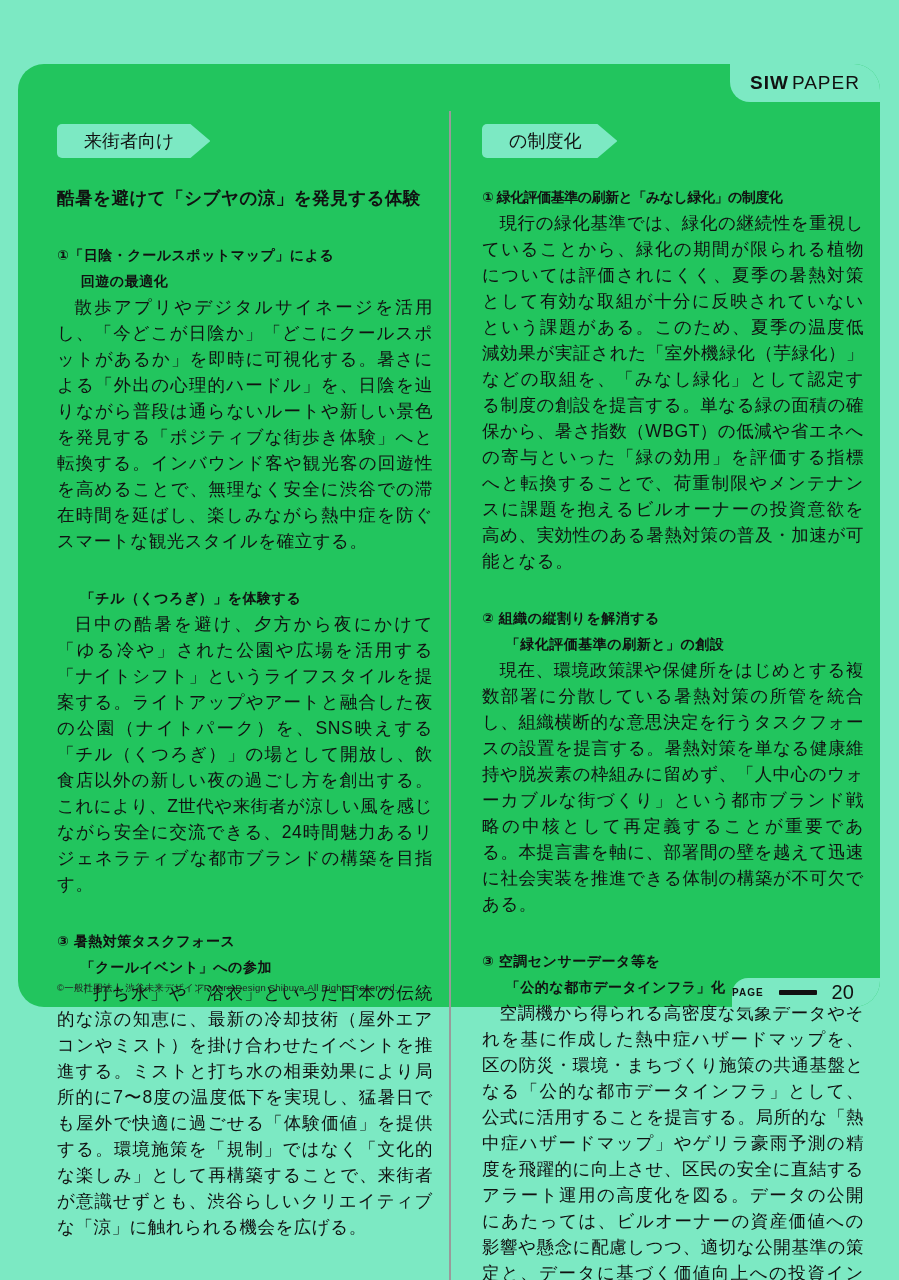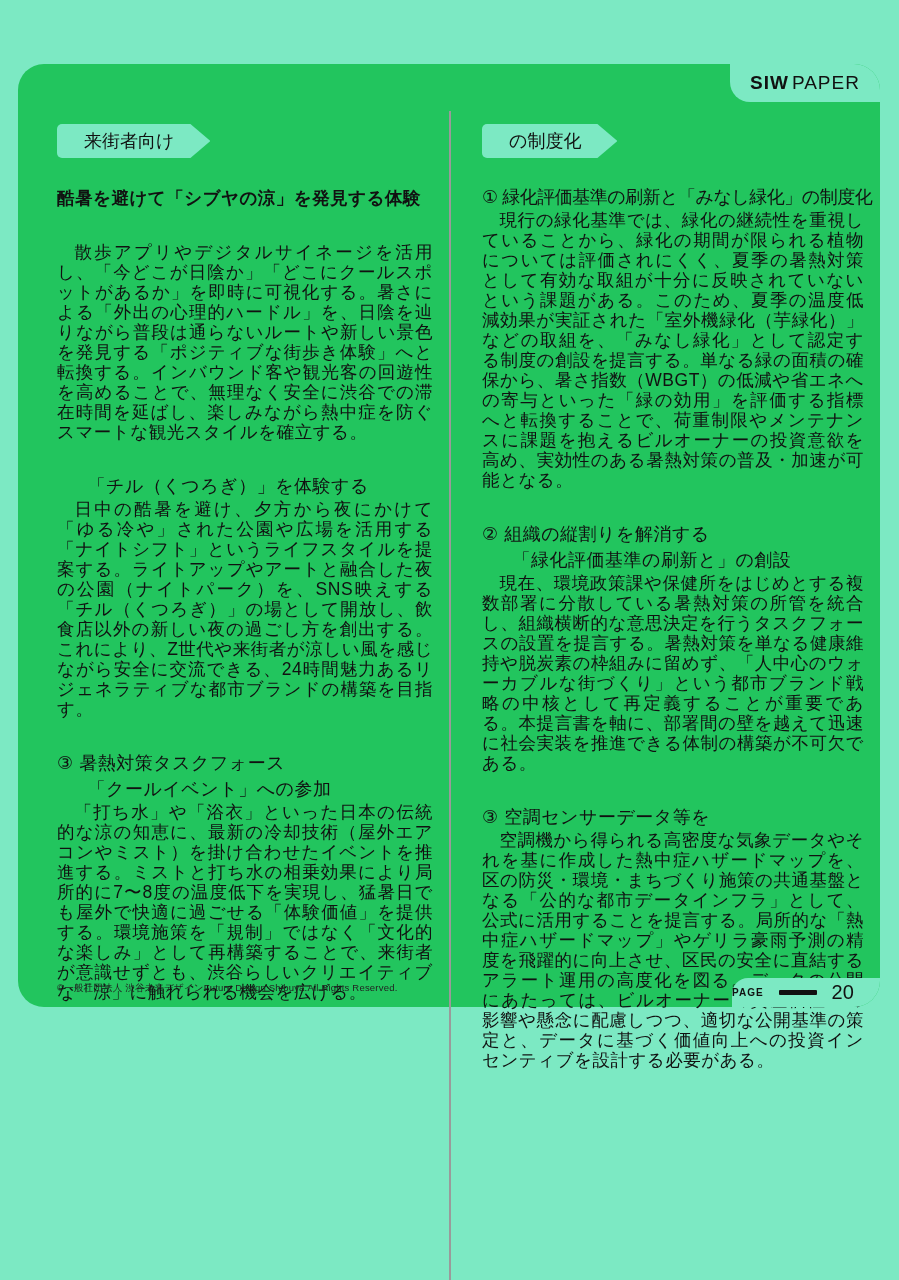--- a/index.html
+++ b/index.html
@@ -51,27 +51,27 @@
   
   .doc-title{
     margin:27px 0 0 0;font-size:17.5px;font-weight:700;line-height:26px;letter-spacing:.5px;
   }
   .intro{
     margin:0;font-size:17.5px;line-height:26px;letter-spacing:.5px;
     text-indent:1em;text-align:justify;
   }
   .sec{margin-top:31px;}
   .col-right .sec:first-of-type{margin-top:26px;}
-  .sec-h{margin:0;font-size:18px;font-weight:400;line-height:26px;letter-spacing:.5px;}
+  .sec-h{margin:0;font-size:14px;font-weight:700;line-height:26px;letter-spacing:.5px;}
   .sec-h .h1,.sec-h .h2{display:block;}
   .sec-h .h2{margin-left:1.7em;}
   .sec-h .h2:empty{display:none;}
   .nowrap-tight{white-space:nowrap;letter-spacing:-0.5px;}
   .body{
-    margin:0;font-size:17.5px;line-height:20px;letter-spacing:.5px;
+    margin:0;font-size:17.5px;line-height:26px;letter-spacing:.5px;
     text-indent:1em;text-align:justify;
   }
   .copyright{
     position:absolute;left:39px;bottom:12px;font-size:9.5px;color:#222;letter-spacing:.2px;
   }
 </style>
 </head>
 <body>
 
 <div class="sheet">
@@ -83,20 +83,24 @@
   </div>
 
   <div class="divider"></div>
 
   <div class="col col-left">
     <span class="tag">来街者向け</span>
 
     <h2 class="doc-title">酷暑を避けて「シブヤの涼」を発見する体験</h2>
 
     <section class="sec">
+      <h3 class="sec-h">
+        <span class="h1">①「日陰・クールスポットマップ」による</span>
+        <span class="h2">回遊の最適化</span>
+      </h3>
       <p class="body">散歩アプリやデジタルサイネージを活用し、「今どこが日陰か」「どこにクールスポットがあるか」を即時に可視化する。暑さによる「外出の心理的ハードル」を、日陰を辿りながら普段は通らないルートや新しい景色を発見する「ポジティブな街歩き体験」へと転換する。インバウンド客や観光客の回遊性を高めることで、無理なく安全に渋谷での滞在時間を延ばし、楽しみながら熱中症を防ぐスマートな観光スタイルを確立する。</p>
     </section>
 
     <section class="sec">
       <h3 class="sec-h">
         <span class="h2">「チル（くつろぎ）」を体験する</span>
       </h3>
       <p class="body">日中の酷暑を避け、夕方から夜にかけて「ゆる冷や」された公園や広場を活用する「ナイトシフト」というライフスタイルを提案する。ライトアップやアートと融合した夜の公園（ナイトパーク）を、SNS映えする「チル（くつろぎ）」の場として開放し、飲食店以外の新しい夜の過ごし方を創出する。これにより、Z世代や来街者が涼しい風を感じながら安全に交流できる、24時間魅力あるリジェネラティブな都市ブランドの構築を目指す。</p>
     </section>
 
@@ -124,20 +128,21 @@
       <h3 class="sec-h">
         <span class="h1">② 組織の縦割りを解消する</span>
         <span class="h2">「緑化評価基準の刷新と」の創設</span>
       </h3>
       <p class="body">現在、環境政策課や保健所をはじめとする複数部署に分散している暑熱対策の所管を統合し、組織横断的な意思決定を行うタスクフォースの設置を提言する。暑熱対策を単なる健康維持や脱炭素の枠組みに留めず、「人中心のウォーカブルな街づくり」という都市ブランド戦略の中核として再定義することが重要である。本提言書を軸に、部署間の壁を越えて迅速に社会実装を推進できる体制の構築が不可欠である。</p>
     </section>
 
     <section class="sec">
       <h3 class="sec-h">
         <span class="h1">③ 空調センサーデータ等を</span>
+        <span class="h2">「公的な都市データインフラ」化</span>
       </h3>
       <p class="body">空調機から得られる高密度な気象データやそれを基に作成した熱中症ハザードマップを、区の防災・環境・まちづくり施策の共通基盤となる「公的な都市データインフラ」として、公式に活用することを提言する。局所的な「熱中症ハザードマップ」やゲリラ豪雨予測の精度を飛躍的に向上させ、区民の安全に直結するアラート運用の高度化を図る。データの公開にあたっては、ビルオーナーの資産価値への影響や懸念に配慮しつつ、適切な公開基準の策定と、データに基づく価値向上への投資インセンティブを設計する必要がある。</p>
     </section>
   </div>
 
   <div class="copyright">©一般社団法人 渋谷未来デザインFuture Design Shibuya.All Rights Reserved.</div>
 
   <div class="tab-bottom">
     <span class="page-label">PAGE</span>
     <span class="page-dash"></span>

